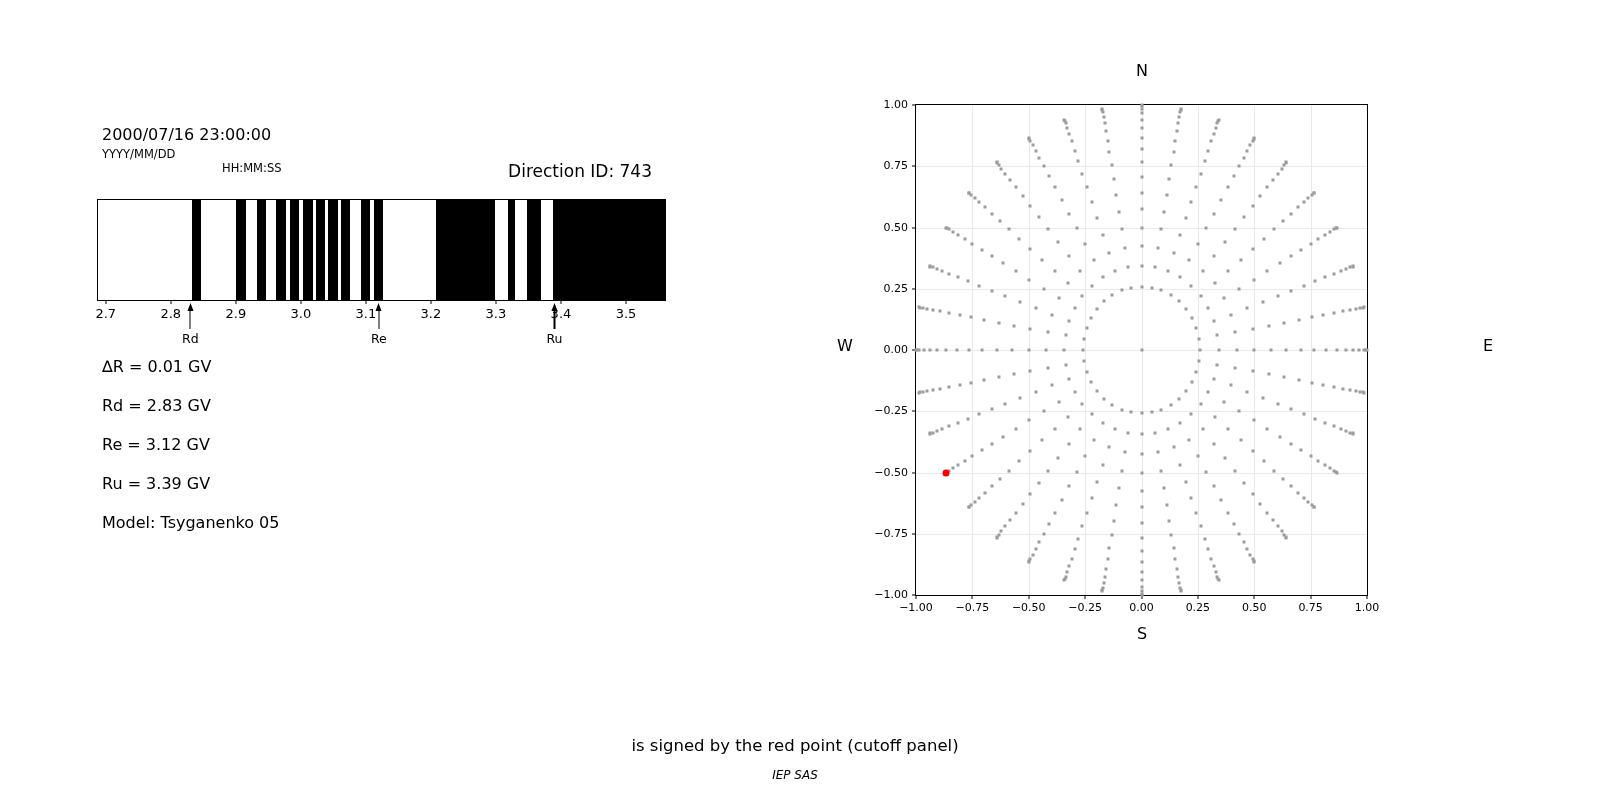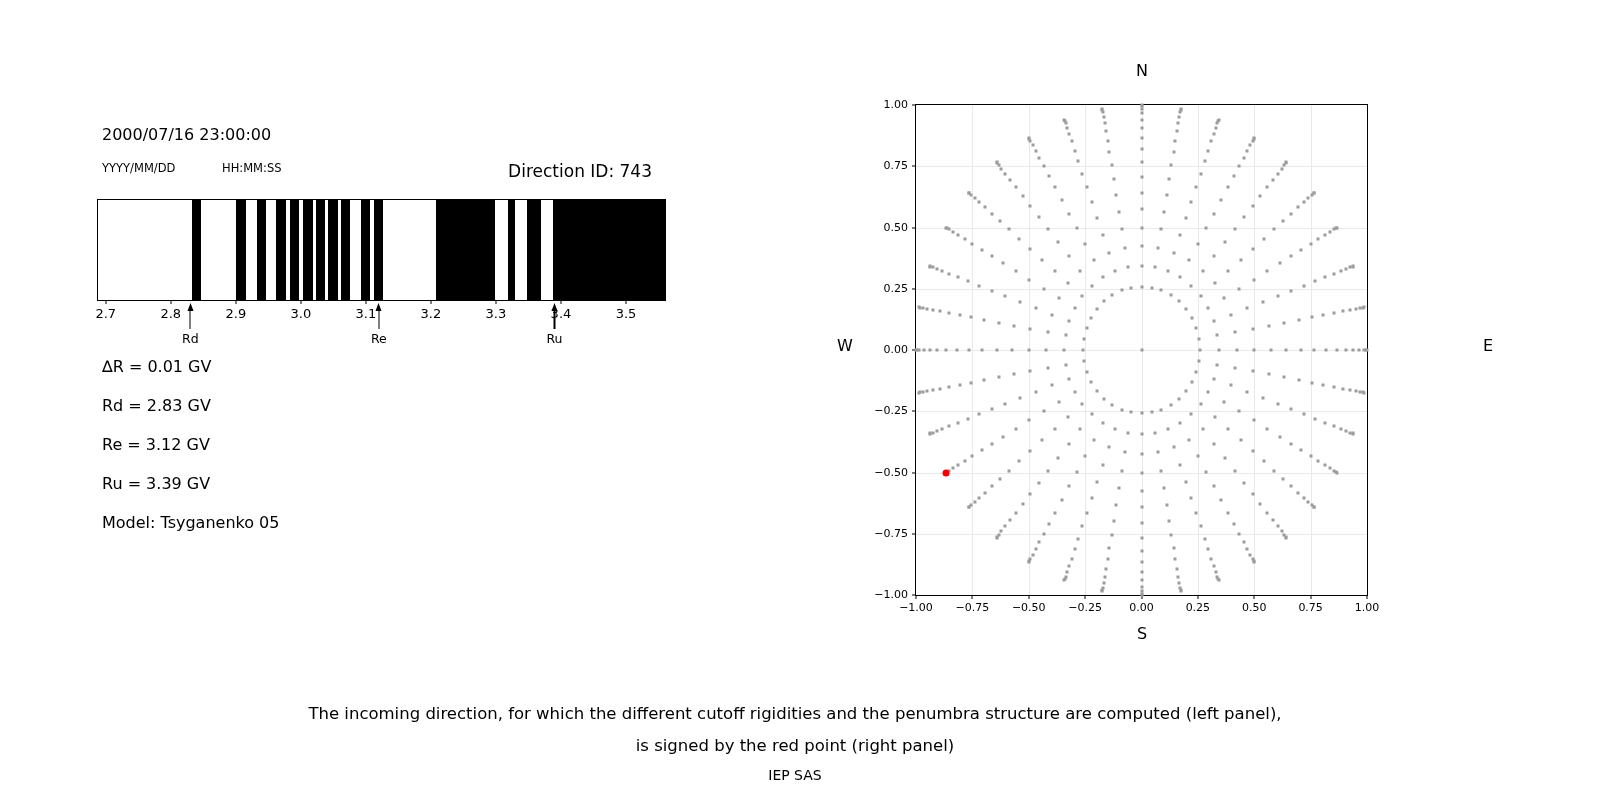--- a/index.html
+++ b/index.html
@@ -26,29 +26,29 @@
   .grid-h{position:absolute;left:0;right:0;height:1px;background:#e9e9e9;}
   .ytick-mark{position:absolute;right:100%;width:4px;height:1px;background:#000;transform:translateY(-50%);}
   .btick-mark{position:absolute;top:100%;width:1px;height:4px;background:#000;transform:translateX(-50%);}
   .ytick-label{position:absolute;right:calc(100% + 8px);transform:translateY(-50%);font-size:11px;line-height:12px;white-space:nowrap;}
   .btick-label{position:absolute;top:calc(100% + 7px);transform:translateX(-50%);font-size:11px;line-height:12px;white-space:nowrap;}
   .dot{position:absolute;width:3px;height:3px;background:#9c9c9c;transform:translate(-50%,-50%);}
   .red-dot{position:absolute;width:7px;height:7px;border-radius:50%;background:#f50000;transform:translate(-50%,-50%);}
   .compass{position:absolute;transform:translateX(-50%);font-size:16px;line-height:19px;}
   
   .caption-line{position:absolute;left:0;width:1590px;text-align:center;font-size:16.5px;line-height:21px;}
-  .credit{position:absolute;left:0;width:1590px;text-align:center;font-size:14px;line-height:13px;}
+  .credit{position:absolute;left:0;width:1590px;text-align:center;font-size:12px;line-height:13px;font-style:italic;}
 </style>
 </head>
 <body>
 
 <div class="canvas">
 
   <div class="abs t16" style="left:102px;top:125px;">2000/07/16 23:00:00</div>
-  <div class="abs t11" style="left:102px;top:162px;">YYYY/MM/DD</div>
+  <div class="abs t11" style="left:102px;top:148px;">YYYY/MM/DD</div>
   <div class="abs t11" style="left:222px;top:162px;">HH:MM:SS</div>
   <div class="abs t17" style="left:352px;top:161px;width:300px;text-align:right;">Direction ID: 743</div>
 
   <div class="plotbox" id="penumbra">
       <div class="band" style="left: 16.5138%; width: 1.6055%; background: rgb(0, 0, 0);"></div>
       <div class="band" style="left: 24.4266%; width: 1.72018%; background: rgb(0, 0, 0);"></div>
       <div class="band" style="left: 28.0963%; width: 1.6055%; background: rgb(0, 0, 0);"></div>
       <div class="band" style="left: 31.422%; width: 1.72018%; background: rgb(0, 0, 0);"></div>
       <div class="band" style="left: 33.8303%; width: 1.6055%; background: rgb(0, 0, 0);"></div>
       <div class="band" style="left: 36.1239%; width: 1.72018%; background: rgb(0, 0, 0);"></div>
@@ -732,17 +732,16 @@
       <div class="dot" style="left: 426.768px; top: 283.558px; background: rgb(156, 156, 156);"></div>
       <div class="dot" style="left: 434.181px; top: 284.978px; background: rgb(156, 156, 156);"></div>
       <div class="dot" style="left: 440.007px; top: 286.094px; background: rgb(156, 156, 156);"></div>
       <div class="dot" style="left: 444.2px; top: 286.897px; background: rgb(156, 156, 156);"></div>
       <div class="dot" style="left: 446.729px; top: 287.382px; background: rgb(156, 156, 156);"></div>
       <div class="dot" style="left: 447.574px; top: 287.544px; background: rgb(156, 156, 156);"></div>
       <div class="dot" style="left: 225.5px; top: 245px; background: rgb(156, 156, 156);"></div>
       <div class="red-dot" style="left: 30.217px; top: 367.5px; background: rgb(245, 0, 0);"></div>
     </div>
 
-  <div class="caption-line" style="top:703px;">The incoming direction, for which the different cutoff rigidities and the penumbra structure are computed (left panel),</div>
-  <div class="caption-line" style="top:735px;">is signed by the red point (right panel)</div>
+  <div class="caption-line" style="top:735px;">is signed by the red point (cutoff panel)</div>
   <div class="credit" style="top:769px;">IEP SAS</div>
 
 </div>
 
 </body></html>

